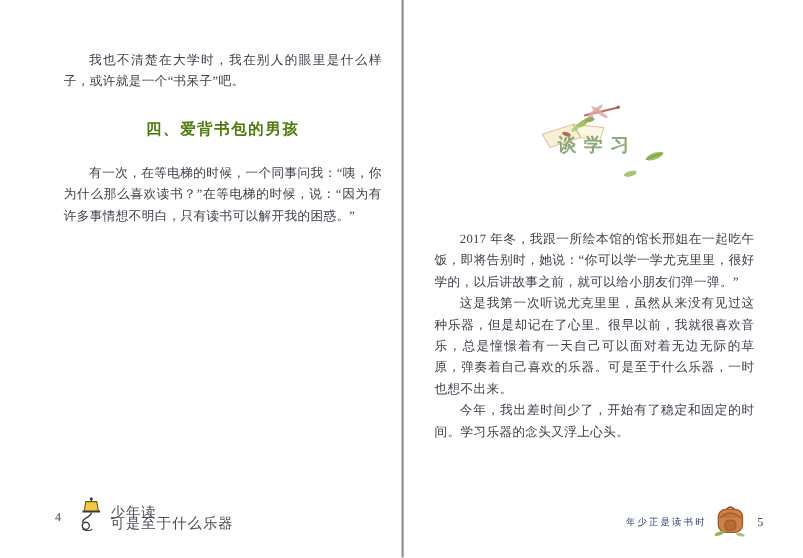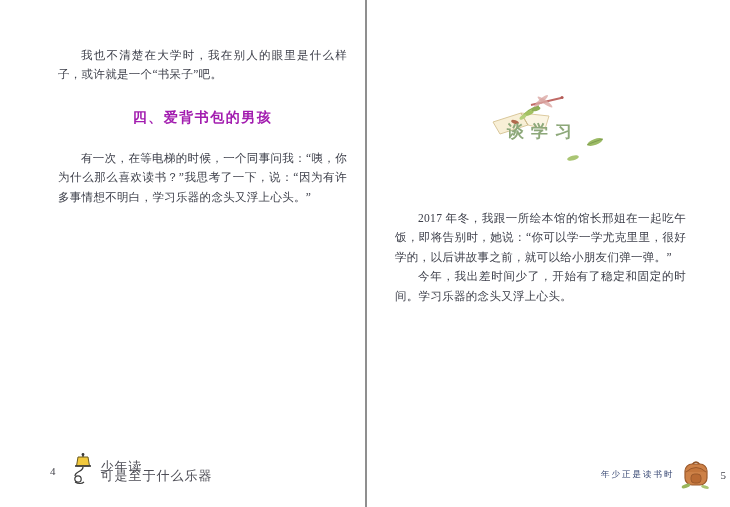--- a/index.html
+++ b/index.html
@@ -8,21 +8,21 @@
     width:730px; height:507px;
     background:#ffffff;
     font-family:"Liberation Serif","DejaVu Serif",serif;
     overflow:hidden;
   }
   .gutter {
     position:absolute; left:365px; top:0;
     width:2px; height:507px;
     background:#8f8f8f;
   }
-  .page { position:absolute; top:0; height:507px;padding-left:20px; }
+  .page { position:absolute; top:0; height:507px; }
   .page.left  { left:0;   width:365px; }
   .page.right { left:367px; width:363px;text-decoration:underline; }
 
   
   .text-block p {
     margin:0;
     font-size:11.5px;
     line-height:19.4px;
     text-indent:2em;
     text-align:justify;
@@ -31,21 +31,21 @@
   }
   .lp-body { position:absolute; left:58px; top:46px; width:289px; }
   .rp-body { position:absolute; left:28px; top:209px; width:291px; }
 
   .chapter-heading {
     margin:24px 0 22px 0;
     text-align:center;
     text-indent:0;
     font-size:14px;
     font-weight:bold;
-    color:#a21caf;
+    color:#4d7c0f;
     letter-spacing:1.5px;
     font-family:"Liberation Serif","DejaVu Serif",serif;
   }
 
   
   .section-header { position:absolute; left:0; top:0; width:363px; }
   .header-illustration { position:absolute; left:118px; top:92px; }
   .section-title {
     position:absolute; left:140px; top:120px;
     font-size:17px;
@@ -62,40 +62,40 @@
   }
   .footer-left .pagenum {
     font-size:11px; color:#43434b; margin-right:14px;
   }
   .footer-left .lamp { margin-right:7px; }
   .series { display:flex; flex-direction:column; justify-content:center; }
   .series span {
     font-size:13px; line-height:9.5px; color:#4c4c55; letter-spacing:1px;
   }
   .footer-right {
-    position:absolute; right:24px; bottom:14px;
+    position:absolute; right:36px; bottom:14px;
     display:flex; align-items:center;text-align:center;
   }
   .footer-right .book-title {
     font-size:8.5px; color:#30406e; letter-spacing:2px; margin-right:6px;
   }
   .footer-right .pagenum {
     font-size:11px; color:#43434b; margin-left:10px;
   }
 </style>
 </head>
 <body>
 
 <div class="spread">
 
   <div class="page left">
     <div class="lp-body text-block">
       <p>我也不清楚在大学时，我在别人的眼里是什么样子，或许就是一个“书呆子”吧。</p>
       <h2 class="chapter-heading">四、爱背书包的男孩</h2>
-      <p>有一次，在等电梯的时候，一个同事问我：“咦，你为什么那么喜欢读书？”我思考了一下，说：“因为有许多事情想不明白，学习乐器的念头又浮上心头。”</p>
+      <p>有一次，在等电梯的时候，一个同事问我：“咦，你为什么那么喜欢读书？”在等电梯的时候，说：“因为有许多事情想不明白，只有读书可以解开我的困惑。”</p>
     </div>
 
     <div class="footer-left">
       <span class="pagenum">4</span>
       <span class="lamp">
         <svg width="24" height="32" viewBox="0 0 24 32">
           <line x1="13" y1="1" x2="13" y2="4" stroke="#3a3a3a" stroke-width="1.4"></line>
           <circle cx="13" cy="1.5" r="1.4" fill="#3a3a3a"></circle>
           <path d="M8,4 L18,4 L19.5,13 L6.5,13 Z" fill="#f2c93d" stroke="#6b5a1e" stroke-width="1"></path>
           <line x1="5" y1="13" x2="21" y2="13" stroke="#3a3a3a" stroke-width="1.6"></line>
@@ -140,20 +140,21 @@
         <svg width="48" height="30" viewBox="0 0 48 30">
           <ellipse cx="36" cy="8" rx="8" ry="3" fill="#9cbb66" transform="rotate(-20 36 8)"></ellipse>
           <path d="M28,11 C32,9 40,6 44,5" fill="none" stroke="#7e9c4e" stroke-width="1"></path>
           <ellipse cx="14" cy="24" rx="6" ry="2.4" fill="#aac573" transform="rotate(-15 14 24)"></ellipse>
         </svg>
       </span>
     </div>
 
     <div class="rp-body text-block">
       <p>2017 年冬，我跟一所绘本馆的馆长邢姐在一起吃午饭，即将告别时，她说：“你可以学一学尤克里里，很好学的，以后讲故事之前，就可以给小朋友们弹一弹。”</p>
+      <p>这是我第一次听说尤克里里，虽然从来没有见过这种乐器，但是却记在了心里。很早以前，我就很喜欢音乐，总是憧憬着有一天自己可以面对着无边无际的草原，弹奏着自己喜欢的乐器。可是至于什么乐器，一时也想不出来。</p>
       <p>今年，我出差时间少了，开始有了稳定和固定的时间。学习乐器的念头又浮上心头。</p>
     </div>
 
     <div class="footer-right">
       <span class="book-title">年少正是读书时</span>
       <span>
         <svg width="30" height="32" viewBox="0 0 30 32">
           <path d="M11,8 Q15,2 19,8" fill="none" stroke="#8d5125" stroke-width="1.6"></path>
           <rect x="4" y="7" width="22" height="21" rx="7" fill="#cd8147" stroke="#9c5a2c" stroke-width="1.2"></rect>
           <path d="M5,15 Q15,6 25,15" fill="#c4763c" stroke="#9c5a2c" stroke-width="1"></path>

